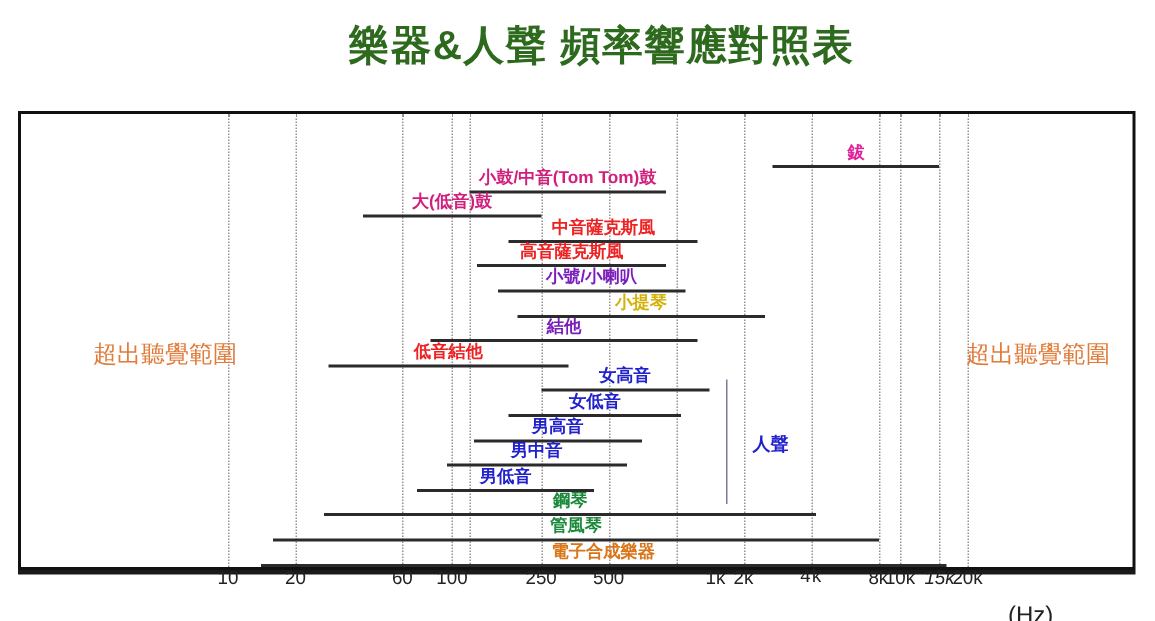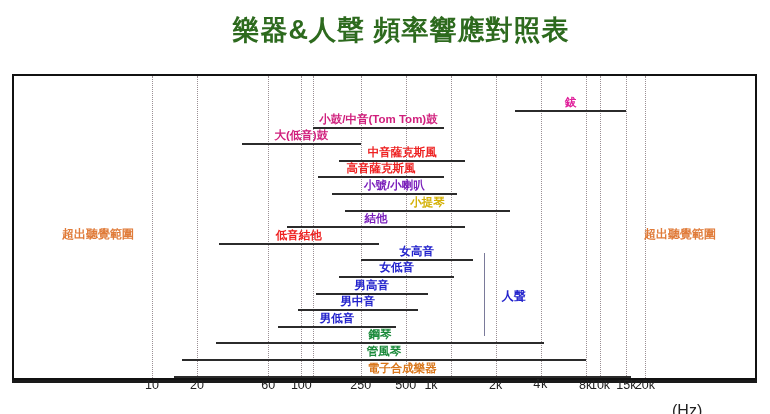--- a/index.html
+++ b/index.html
@@ -38,22 +38,22 @@
   }
   .bar-label{
     position:absolute;
     font-size:11.5px;
     font-weight:bold;
     white-space:nowrap;
     line-height:12px;
   }
   .side-label{
     position:absolute;
-    font-size:12px;
-    font-weight:bold;
+    font-size:16px;
+    font-weight:normal;
     color:#e07b39;
     white-space:nowrap;
   }
   #vocal-bracket{
     position:absolute;
     border-left:1px solid #7a7a9a;
     width:0;
   }
   #vocal-group-label{
     position:absolute;
@@ -119,21 +119,21 @@
       <div class="bar-label" style="color: rgb(122, 31, 187); top: 103px; left: 380.354px; transform: translateX(-50%);">小號/小喇叭</div>
       <div class="bar" style="left: 330.663px; top: 133.6px; width: 165.463px;"></div>
       <div class="bar-label" style="color: rgb(212, 177, 6); top: 119.6px; left: 413.395px; transform: translateX(-50%);">小提琴</div>
       <div class="bar" style="left: 272.874px; top: 150.2px; width: 178.294px;"></div>
       <div class="bar-label" style="color: rgb(122, 31, 187); top: 136.2px; left: 362.021px; transform: translateX(-50%);">結他</div>
       <div class="bar" style="left: 204.782px; top: 166.8px; width: 160.004px;"></div>
       <div class="bar-label" style="color: rgb(238, 34, 34); top: 152.8px; left: 284.784px; transform: translateX(-50%);">低音結他</div>
       <div class="bar" style="left: 346.779px; top: 183.4px; width: 111.74px;"></div>
       <div class="bar-label" style="color: rgb(34, 34, 204); top: 169.4px; left: 402.649px; transform: translateX(-50%);">女高音</div>
       <div class="bar" style="left: 325.472px; top: 200px; width: 114.388px;"></div>
-      <div class="bar-label" style="color: rgb(34, 34, 204); top: 186px; left: 382.665px; transform: translateX(-50%); font-family: Liberation Mono, monospace;">女低音</div>
+      <div class="bar-label" style="color: rgb(34, 34, 204); top: 186px; left: 382.665px; transform: translateX(-50%);">女低音</div>
       <div class="bar" style="left: 301.821px; top: 216.6px; width: 111.74px;"></div>
       <div class="bar-label" style="color: rgb(34, 34, 204); top: 202.6px; left: 357.691px; transform: translateX(-50%);">男高音</div>
       <div class="bar" style="left: 284.02px; top: 233.2px; width: 119.542px;"></div>
       <div class="bar-label" style="color: rgb(34, 34, 204); top: 219.2px; left: 343.791px; transform: translateX(-50%);">男中音</div>
       <div class="bar" style="left: 264.213px; top: 249.8px; width: 117.741px;"></div>
       <div class="bar-label" style="color: rgb(34, 34, 204); top: 235.8px; left: 323.084px; transform: translateX(-50%);">男低音</div>
       <div class="bar" style="left: 202.423px; top: 266.4px; width: 327.352px;"></div>
       <div class="bar-label" style="color: rgb(26, 138, 58); top: 252.4px; left: 366.099px; transform: translateX(-50%);">鋼琴</div>
       <div class="bar" style="left: 168.485px; top: 283px; width: 403.084px;"></div>
       <div class="bar-label" style="color: rgb(26, 138, 58); top: 269px; left: 370.027px; transform: translateX(-50%);">管風琴</div>
@@ -150,21 +150,21 @@
 
 <div id="axis-line"></div>
 <div id="ticks">
     <div class="tick" style="left: 152px;">10</div>
     <div class="tick" style="left: 196.958px;">20</div>
     <div class="tick" style="left: 268.215px;">60</div>
     <div class="tick" style="left: 301.347px;">100</div>
     <div class="tick" style="left: 303px; margin-top: 43px;">120</div>
     <div class="tick" style="left: 360.779px;">250</div>
     <div class="tick" style="left: 405.737px;">500</div>
-    <div class="tick" style="left: 431px;">1k</div>
+    <div class="tick" style="left: 477px;">1k</div>
     <div class="tick" style="left: 495.653px;">2k</div>
     <div class="tick" style="left: 540.611px; font-family: Liberation Mono, monospace;">4k</div>
     <div class="tick" style="left: 585.569px;">8k</div>
     <div class="tick" style="left: 600.042px;">10k</div>
-    <div class="tick" style="left: 626.341px;">15k</div>
+    <div class="tick" style="left: 626.341px; font-style: italic;">15k</div>
     <div class="tick" style="left: 645px;">20k</div>
   </div>
 <div id="hz-label">(Hz)</div>
 
 </body></html>

